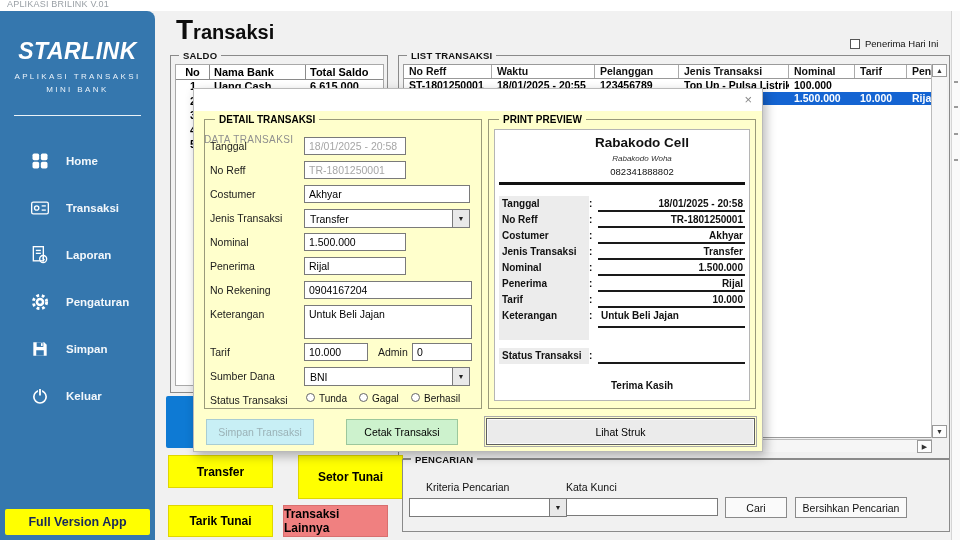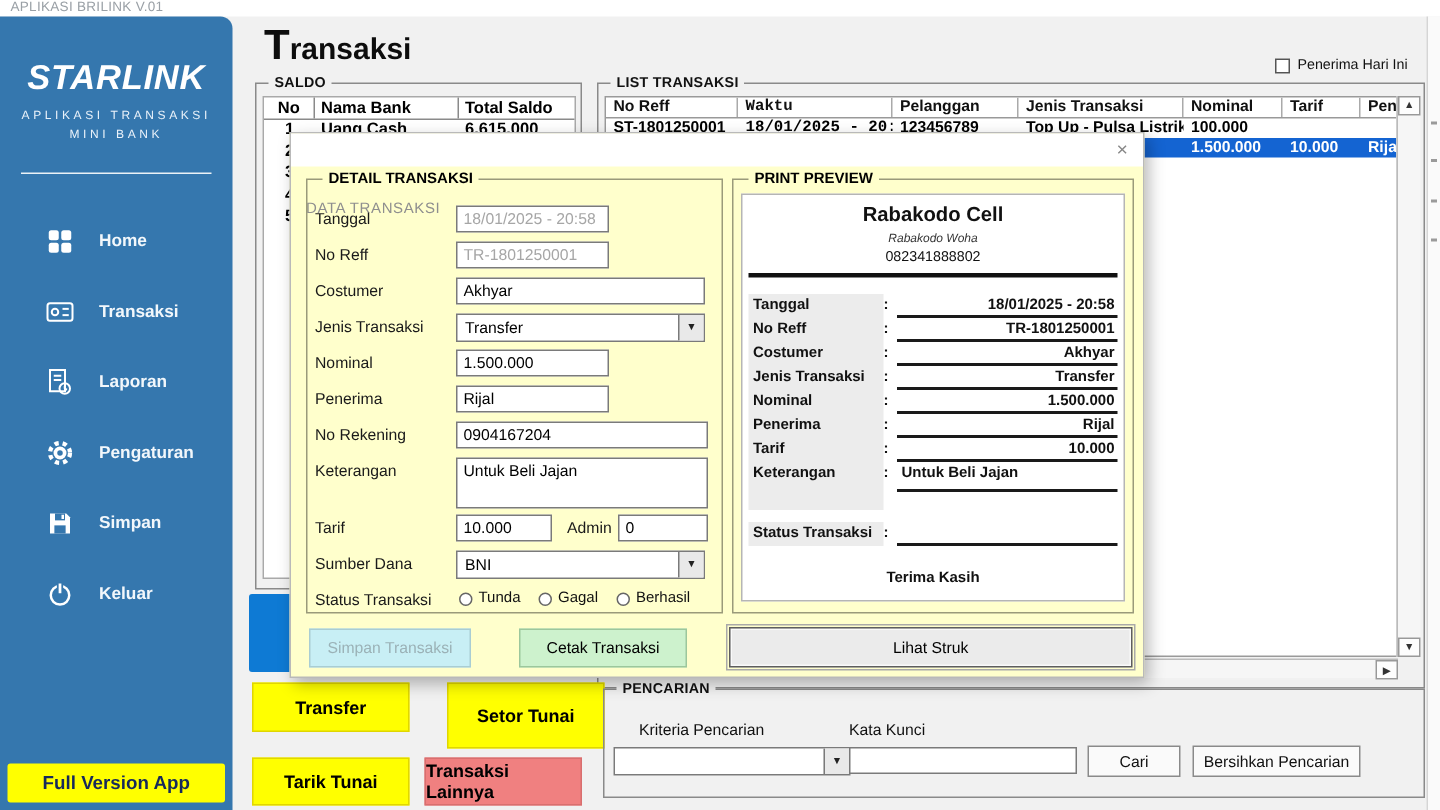--- a/index.html
+++ b/index.html
@@ -47,21 +47,21 @@
 
   
   .hidden-blue { position:absolute; left:166px; top:396px; width:100px; height:52px; background:#0E7AD4; border-radius:2px; cursor:pointer; }
 
   
   .list { left:398px; top:55px; width:552px; height:404px; }
   .list .tblarea { position:absolute; left:4px; top:8px; width:529px; height:374px; background:#fff; border:1px solid #9a9a9a; overflow:hidden; }
   .list .hrow { display:flex; height:14px; border-bottom:1px solid #999; font-size:10.5px; font-weight:600; color:#111; }
   .list .hc { padding:0 5px; border-right:1px solid #aaa; overflow:hidden; white-space:nowrap; }
   .list .hc:last-child { border-right:none; }
-  .lc0{width:88px;} .lc1{width:103px;font-family:Liberation Mono, monospace;} .lc2{width:84px;} .lc3{width:110px;} .lc4{width:66px;} .lc5{width:52px;} .lc6{flex:1;}
+  .lc0{width:88px;} .lc1{width:103px;} .lc2{width:84px;} .lc3{width:110px;} .lc4{width:66px;} .lc5{width:52px;} .lc6{flex:1;}
   .list .drow { display:flex; height:13px; font-size:10.5px; font-weight:600; color:#000; white-space:nowrap; }
   .list .dc { padding:0 5px; overflow:hidden; }
   .list .drow.sel { background:#1464D2; color:#fff; }
   .vsb { position:absolute; right:2px; top:8px; width:16px; height:374px; background:#F6F6F6; border-left:1px solid #bbb; }
   .sbtn { position:absolute; left:0; width:15px; height:13px; background:#FDFDFD; border:1px solid #999; font-size:7px; color:#333; display:flex; align-items:center; justify-content:center; cursor:pointer; }
   .vsb .up { top:0; } .vsb .down { bottom:0; }
   .hsb { position:absolute; left:4px; top:383px; width:529px; height:13px; background:#F6F6F6; border-top:1px solid #bbb; }
   .hsb .right { right:0; top:0; left:auto; }
 
   
@@ -79,30 +79,30 @@
   .wbtn { position:absolute; background:#FAFAFA; border:1px solid #8a8a8a; font-size:10.5px; color:#111; display:flex; align-items:center; justify-content:center; cursor:pointer; }
 
   
   .modal { position:absolute; left:193px; top:88px; width:570px; height:364px; background:#FFFFCC; border:1px solid #b9b9b9; box-shadow:3px 4px 10px rgba(0,0,0,.28); }
   .mtitle { position:absolute; left:0; top:0; width:100%; height:22px; background:#fff; }
   .mtitle .t { position:absolute; left:10px; top:5px; font-size:10px; color:#8f8f8f; letter-spacing:.4px;margin-top:40px; }
   .mtitle .x { position:absolute; right:10px; top:3px; font-size:13px; color:#888; cursor:pointer; }
   .mgrp { position:absolute; border:1px solid #9a9a7a; }
   .mlegend { position:absolute; top:-6px; left:10px; background:#FFFFCC; padding:0 4px; font-size:10px; font-weight:bold; color:#000; }
   .frow-label { position:absolute; left:16px; font-size:10.5px; color:#1a1a1a; }
-  .radio { position:absolute; display:flex; align-items:flex-end; gap:4px; font-size:10px; color:#111; cursor:pointer; }
+  .radio { position:absolute; display:flex; align-items:flex-start; gap:4px; font-size:10px; color:#111; cursor:pointer; }
   .rc { width:9px; height:9px; border:1px solid #666; border-radius:50%; background:#fff; }
   textarea.vbta { position:absolute; border:1px solid #7a7a7a; background:#fff; font-family:"Liberation Sans",sans-serif; font-size:10.5px; padding:2px 4px; resize:none; }
   .mbtn { position:absolute; display:flex; align-items:center; justify-content:center; font-size:10.5px; cursor:pointer; }
   .mbtn.simpan { background:#C8EFF5; border:1px solid #A9CDD3; color:#9BB2B7; }
   .mbtn.cetak { background:#CDF2CD; border:1px solid #9CC79C; color:#000; }
   .mbtn.lihat { background:#EBEBEB; border:1px solid #5e5e5e; outline:1px solid #a9a9a9; outline-offset:1px; color:#000; box-shadow:inset 0 0 0 1px #fafafa; }
 
   
-  .receipt { position:absolute; left:300px; top:40px; width:256px; height:272px; background:#fff; border:1px solid #b5b5b5; font-size:10px; color:#111; }
+  .receipt { position:absolute; left:300px; top:40px; width:256px; height:272px; background:#fff; border:1px solid #b5b5b5; font-size:10px; color:#111;padding-left:20px; }
   .r-title { position:absolute; top:5px; width:100%; text-align:center; font-size:13.5px; font-weight:bold; }
   .r-sub { position:absolute; top:24px; width:100%; text-align:center; font-size:8px; font-style:italic; color:#333; }
   .r-phone { position:absolute; top:36px; width:100%; text-align:center; font-size:9.5px; }
   .r-hr { position:absolute; top:52px; left:4px; right:4px; border-top:3px solid #111; }
   .rrow { position:absolute; left:4px; right:4px; height:16px; display:flex; }
   .rlab { width:90px; background:#ECECEC; font-weight:bold; padding:2px 0 0 3px; font-size:10px; }
   .rcol { width:9px; padding-top:2px; font-weight:bold; }
   .rval { flex:1; text-align:right; padding:2px 2px 0 0; border-bottom:2px solid #1a1a1a; font-weight:600; }
   .rval.left { text-align:left; padding-left:3px; }
   .r-footer { position:absolute; top:250px; width:100%; text-align:center; font-weight:bold; font-size:10px; }

